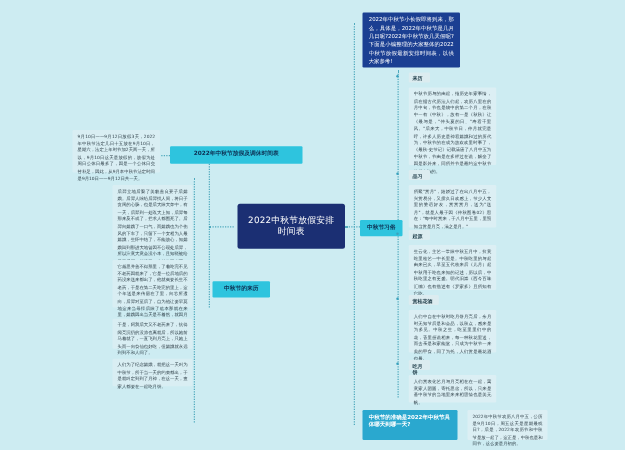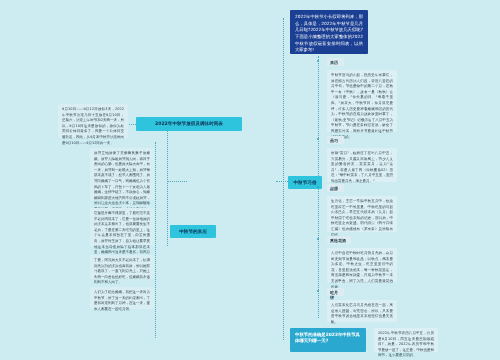--- a/index.html
+++ b/index.html
@@ -101,20 +101,21 @@
 <div id="stage">
 
   <div class="rail-v" style="left:283px;top:18px;height:322px;"></div>
   <div class="rail-v" style="left:318px;top:56px;height:262px;"></div>
   <div class="rail-v" style="left:167px;top:126px;height:120px;"></div>
   <div class="rail-v" style="left:155px;top:142px;height:196px;"></div>
   <div class="rail-h" style="left:167px;top:181px;width:20px;"></div>
   <div class="rail-h" style="left:276px;top:181px;width:26px;"></div>
   <div class="rail-h" style="left:126px;top:124px;width:10px;"></div>
 
+  <div class="node-title" style="left:190px;top:163px;width:86px;height:36px;">2022中秋节放假安排时间表</div>
 
   <div class="node-intro" style="left:290px;top:10px;width:78px;height:44px;">2022年中秋节小长假即将到来，那么，具体是，2022年中秋节是几月几日呢?2022年中秋节放几天假呢?下面是小编整理的大家整体的2022中秋节放假最新安排时间表，以供大家参考!</div>
 
   <div class="node-branch" style="left:136px;top:117px;width:106px;height:14px;">2022年中秋节放假及调休时间表</div>
 
   <div class="node-branch" style="left:170px;top:225px;width:46px;height:13px;">中秋节的来历</div>
 
   <div class="node-branch" style="left:288px;top:176px;width:34px;height:13px;">中秋节习俗</div>
 
   <div class="para" style="left:58px;top:104px;width:70px;height:34px;">9月10日——9月12日放假3天，2022年中秋节法定几日十五放在9月10日，星期六，法定上年时节加2天两一天，所以，9月10日这天是放假的，放假为处周日公休日最多了，因是一个公休日交替补足，因此，从9月本中秋节法定时间是9月10日——9月12日共一天。</div>

